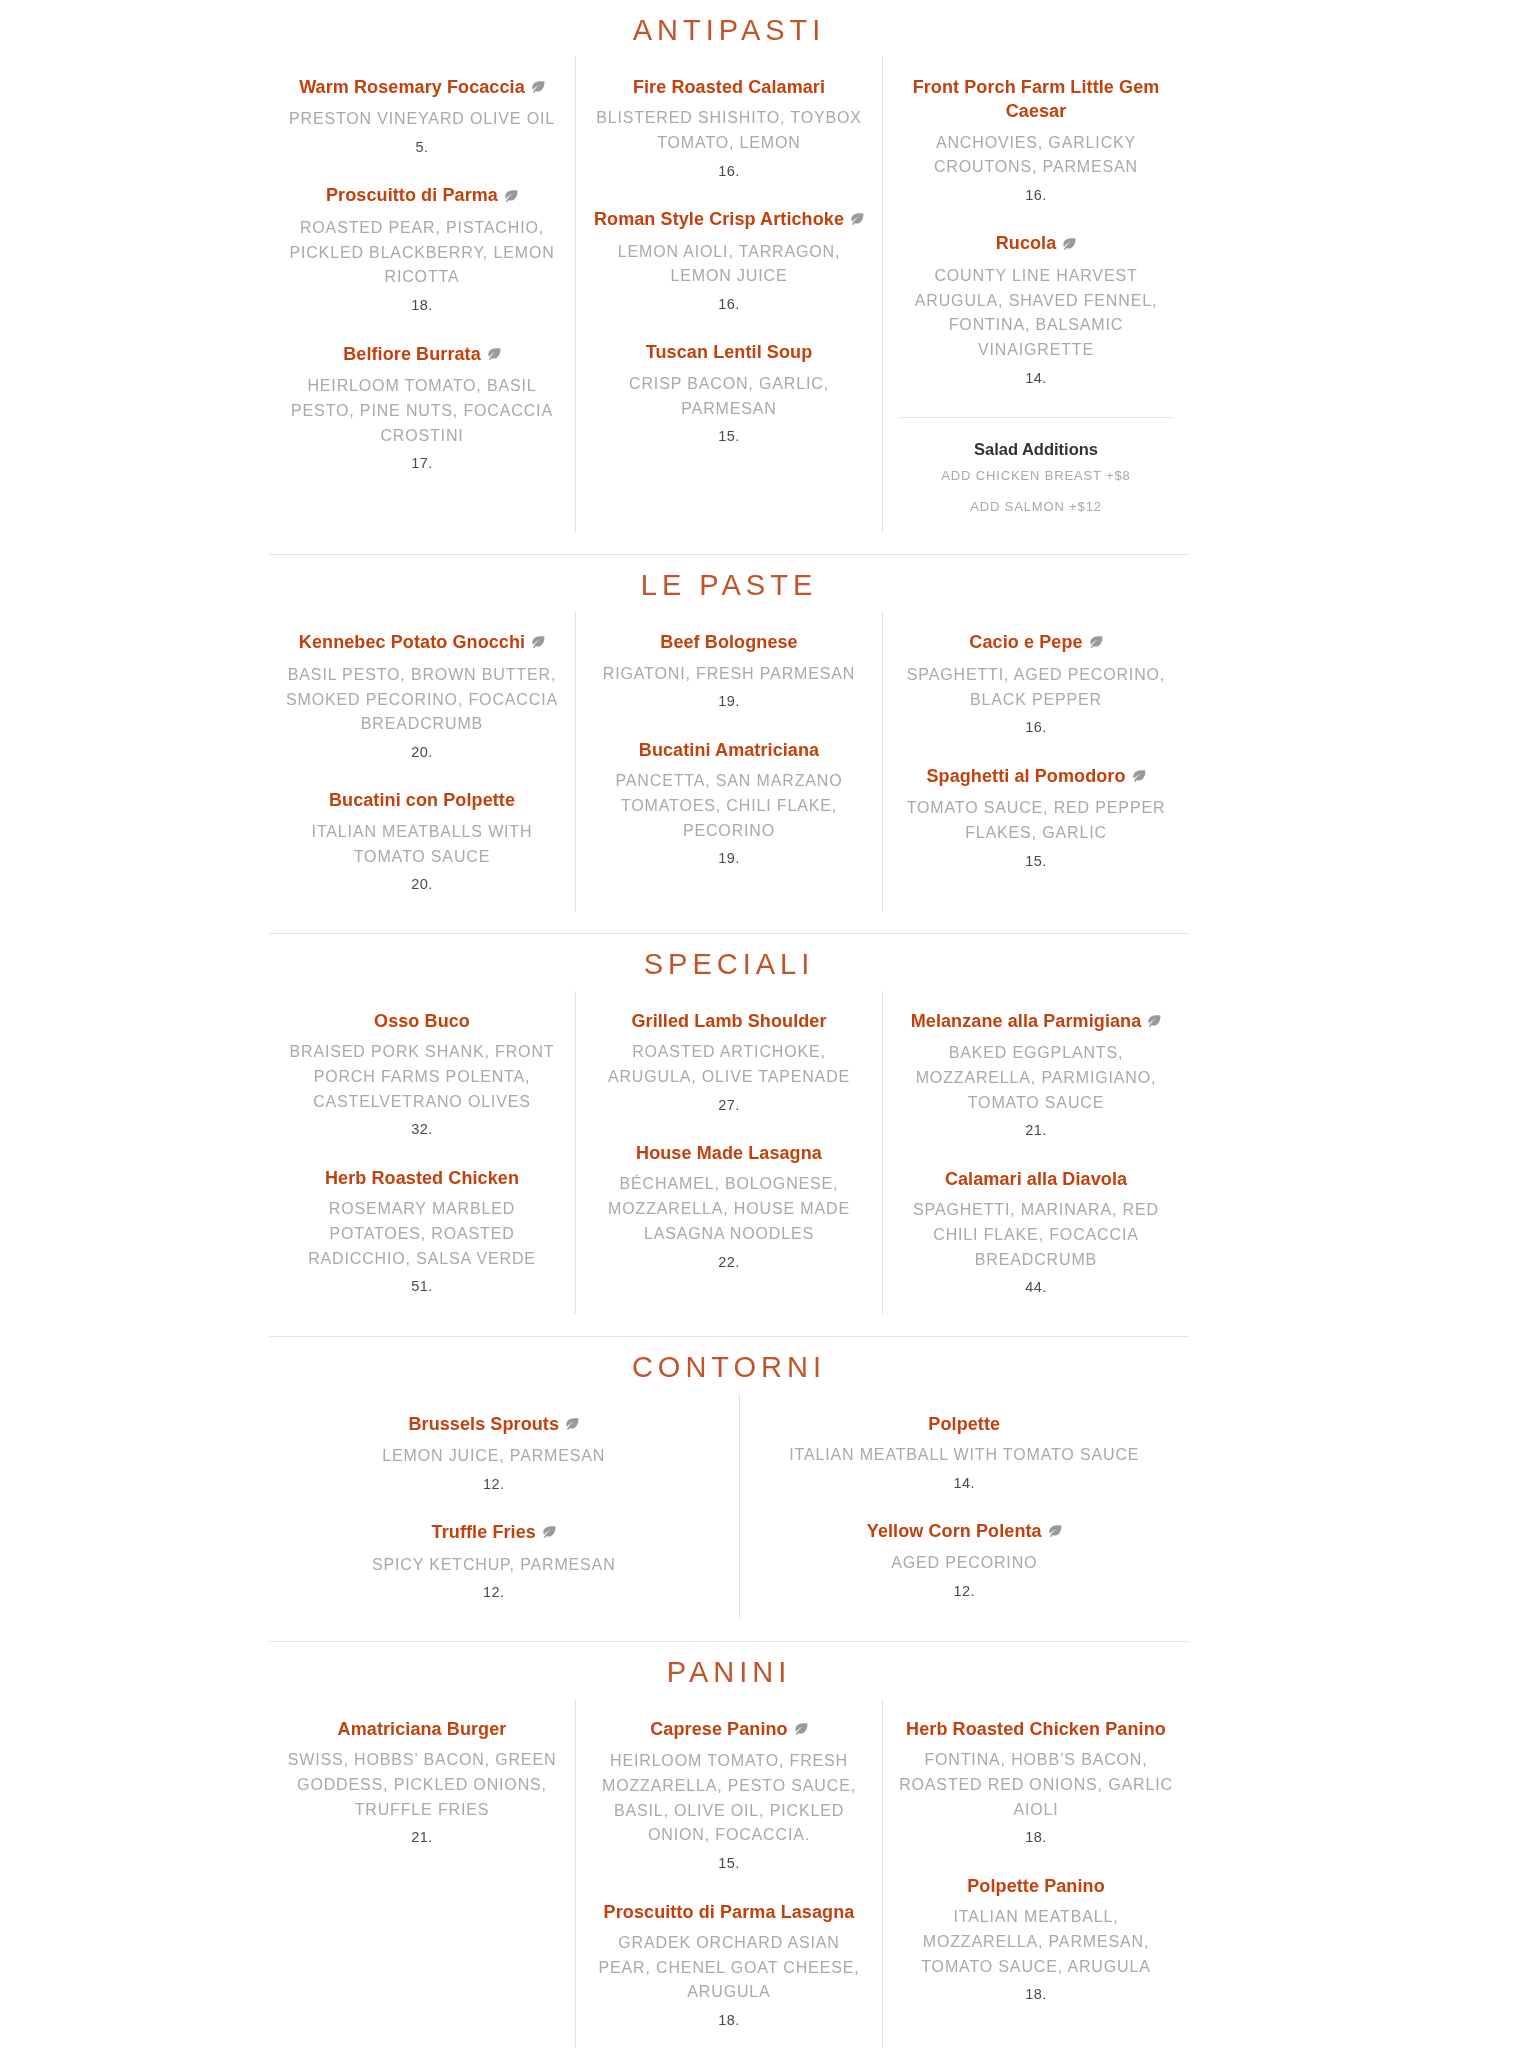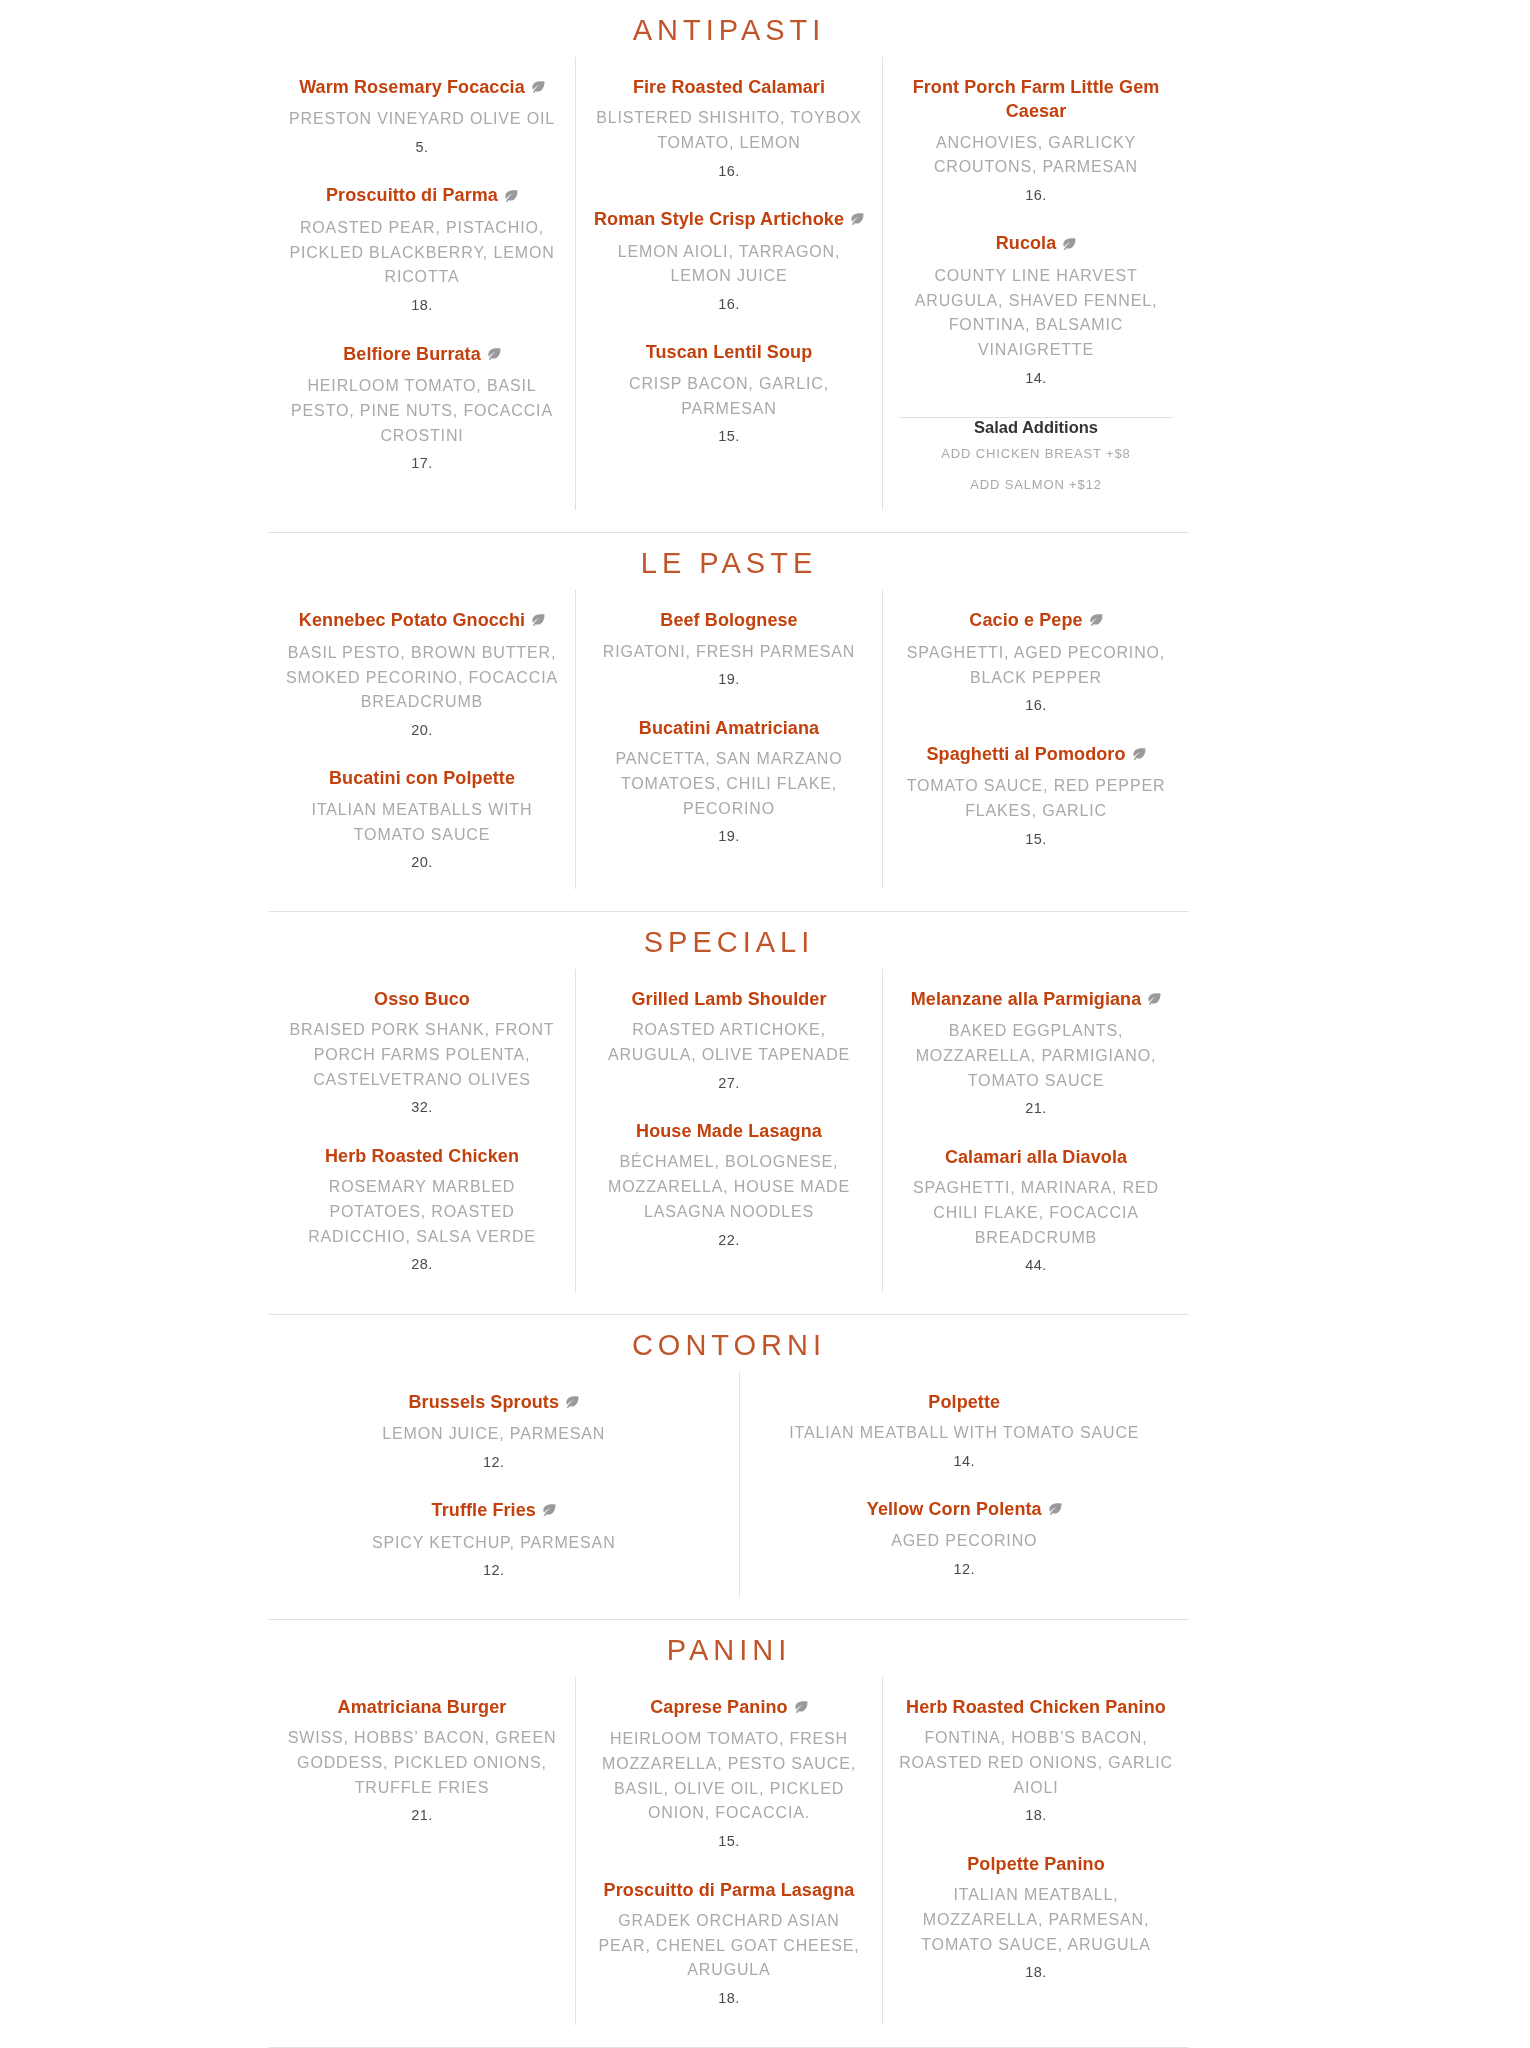--- a/index.html
+++ b/index.html
@@ -82,20 +82,21 @@
   .item-price {
     font-size: 14.5px;
     color: #4a4a4a;
     letter-spacing: 0.4px;
     line-height: 1.4;
     font-stretch: condensed;
   }
   .subgroup {
     border-top: 1px solid #e2e2e2;
     margin-top: 29px;
+    padding-top: 22px;
     text-align: center;
   }
   .subgroup-title {
     font-size: 16.5px;
     font-weight: 600;
     color: #333333;
     margin-bottom: 7px;
     font-stretch: condensed;
   }
   .subgroup-line {
@@ -267,21 +268,21 @@
         <div class="cols">
           <div class="col">
             <div class="item">
               <div class="item-name">Osso Buco</div>
               <div class="item-desc">BRAISED PORK SHANK, FRONT PORCH FARMS POLENTA, CASTELVETRANO OLIVES</div>
               <div class="item-price">32.</div>
             </div>
             <div class="item">
               <div class="item-name">Herb Roasted Chicken</div>
               <div class="item-desc">ROSEMARY MARBLED POTATOES, ROASTED RADICCHIO, SALSA VERDE</div>
-              <div class="item-price">28.</div>
+              <div class="item-price">51.</div>
             </div>
           </div>
           <div class="col">
             <div class="item">
               <div class="item-name">Grilled Lamb Shoulder</div>
               <div class="item-desc">ROASTED ARTICHOKE, ARUGULA, OLIVE TAPENADE</div>
               <div class="item-price">27.</div>
             </div>
             <div class="item">
               <div class="item-name">House Made Lasagna</div>

